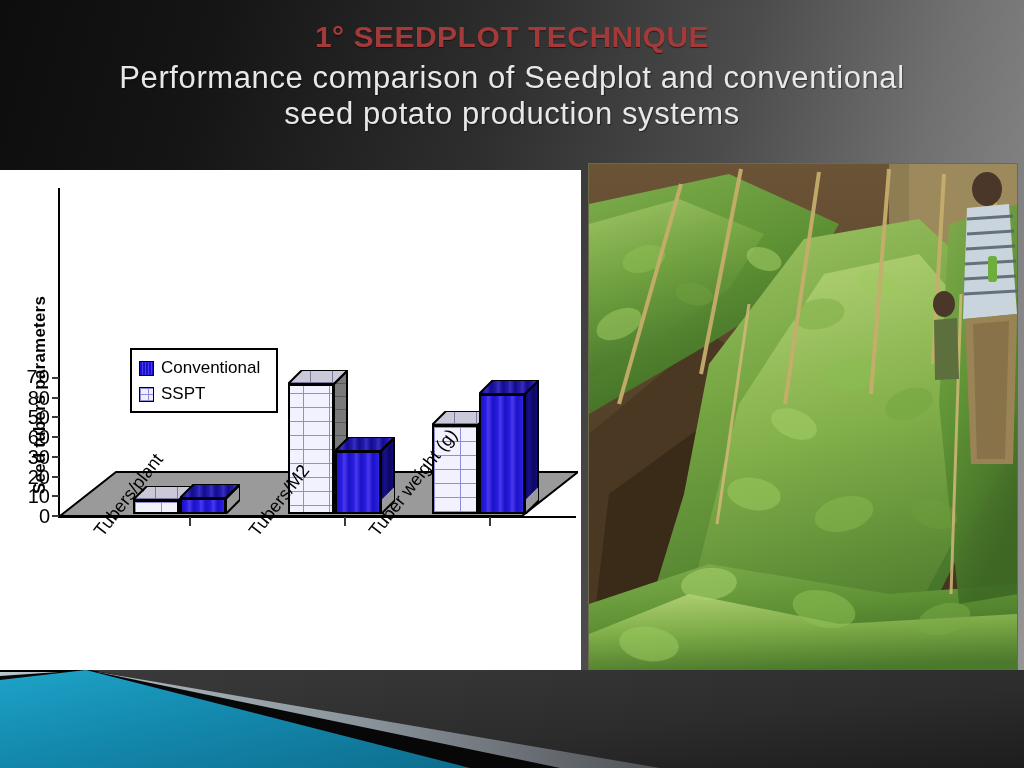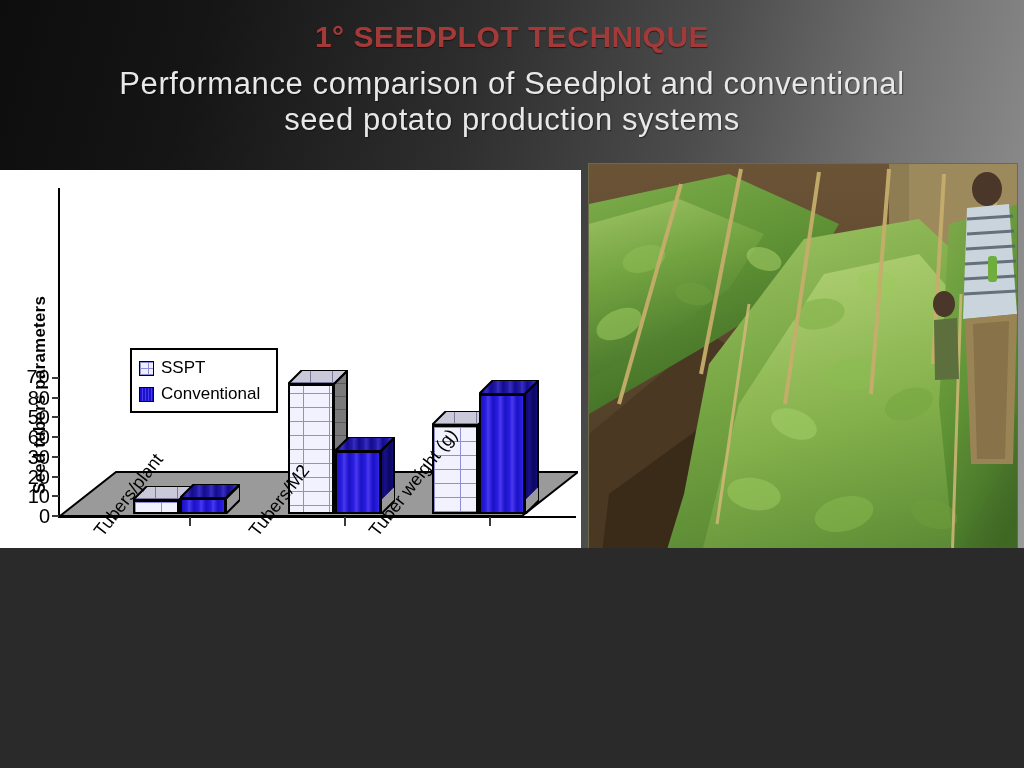--- a/index.html
+++ b/index.html
@@ -7,21 +7,21 @@
   body {
     font-family: "Liberation Sans", sans-serif;
     background: #2a2a2a;
     position: relative;
   }
 
   
   #slide {
     position: absolute;
     left: 0; top: 0;
-    width: 1024px; height: 548px;
+    width: 1024px; height: 768px;
     background: linear-gradient(105deg, #0d0d0d 0%, #151515 18%, #2e2e2e 42%, #4c4c4c 62%, #707070 78%, #8a8a8a 92%, #9a9a9a 100%);
     overflow: hidden;
   }
 
   
   #title-block {
     position: absolute;
     left: 0; top: 0; width: 1024px; height: 172px;
     text-align: center;
     overflow: hidden;
@@ -29,21 +29,21 @@
   #main-title {
     margin-top: 20px;
     font-size: 30px;
     font-weight: bold;
     letter-spacing: 0.5px;
     color: #a33a3a;
     text-shadow: 0 1px 1px rgba(0,0,0,.55);
     font-family: "Liberation Sans", sans-serif;
   }
   #subtitle {
-    margin-top: 12px;
+    margin-top: 6px;
     font-size: 31px;
     line-height: 1.16;
     font-weight: normal;
     color: #e8e8e8;
     letter-spacing: 0.6px;
     text-shadow: 1px 1px 1px rgba(0,0,0,.45);
     padding: 0 110px;
   }
 
   
@@ -329,26 +329,26 @@
       </div>
 
     <div id="xcats-layer">
         <div class="xcat" style="left: 90px; top: 358px;">Tubers/plant</div>
         <div class="xcat" style="left: 245px; top: 358px;">Tubers/M2</div>
         <div class="xcat" style="left: 365px; top: 358px;">Tuber weight (g)</div>
       </div>
 
     <div id="legend">
       <div class="legend-row">
+        <span class="legend-swatch sw-conv"></span>
+        <span class="legend-label">Conventional</span>
+      </div>
+      <div class="legend-row">
         <span class="legend-swatch sw-sspt"></span>
         <span class="legend-label">SSPT</span>
-      </div>
-      <div class="legend-row">
-        <span class="legend-swatch sw-conv"></span>
-        <span class="legend-label">Conventional</span>
       </div>
     </div>
   <div class="ytickmark" style="top: 345px;"></div>
       <div class="ytickmark" style="top: 325.286px;"></div>
       <div class="ytickmark" style="top: 305.571px;"></div>
       <div class="ytickmark" style="top: 285.857px;"></div>
       <div class="ytickmark" style="top: 266.143px;"></div>
       <div class="ytickmark" style="top: 246.429px;"></div>
       <div class="ytickmark" style="top: 226.714px;"></div>
       <div class="ytickmark" style="top: 207px;"></div>

